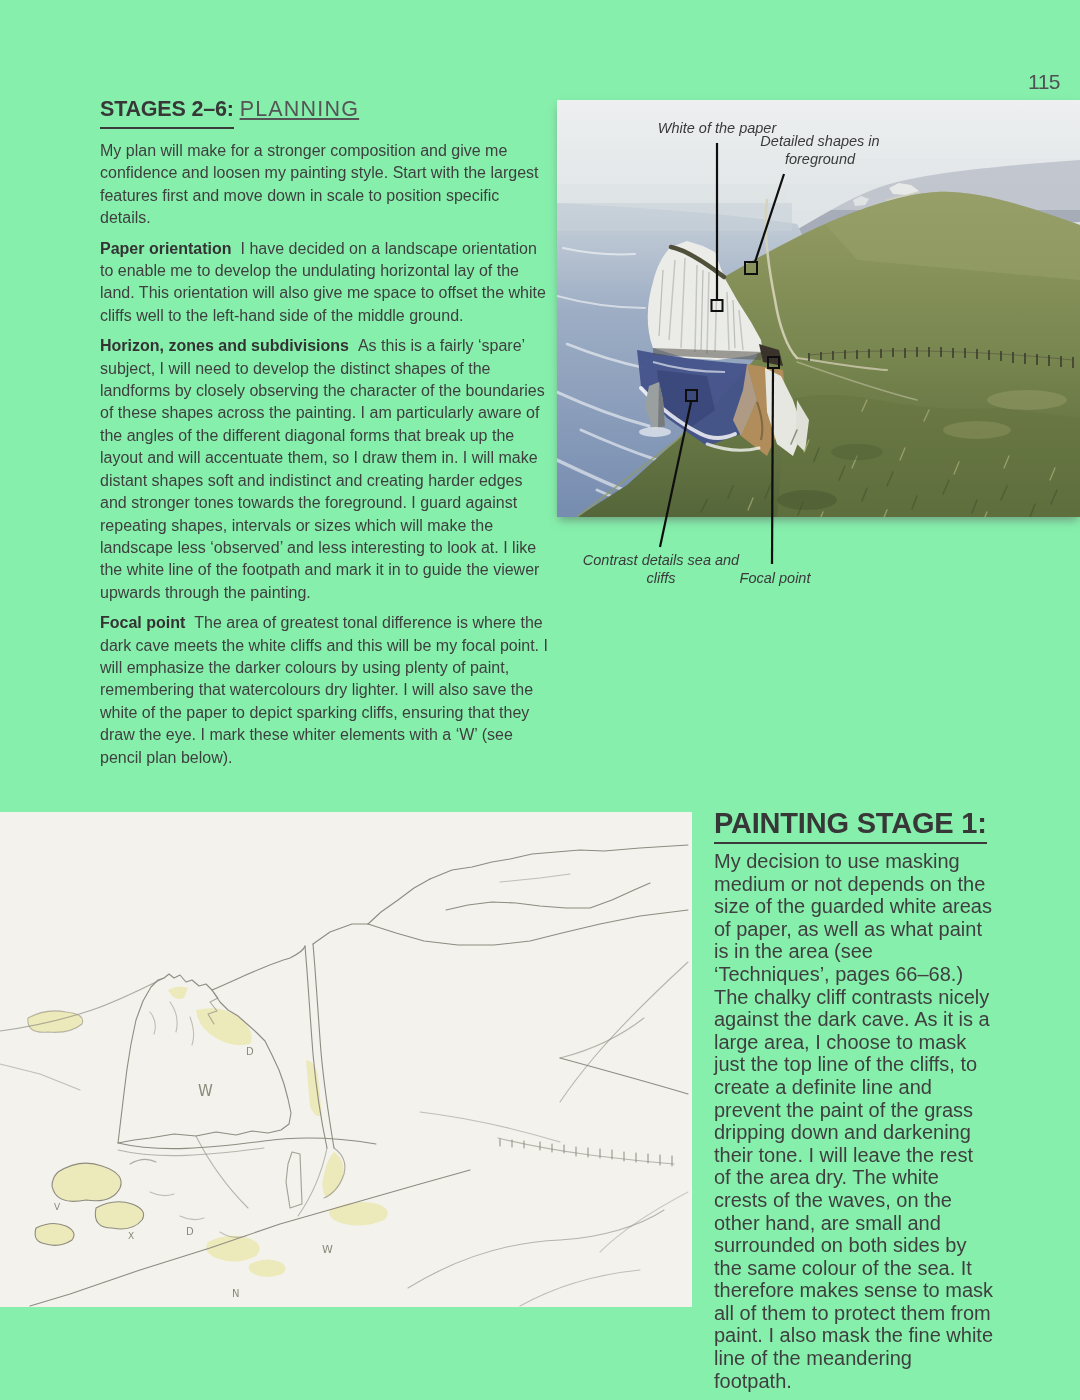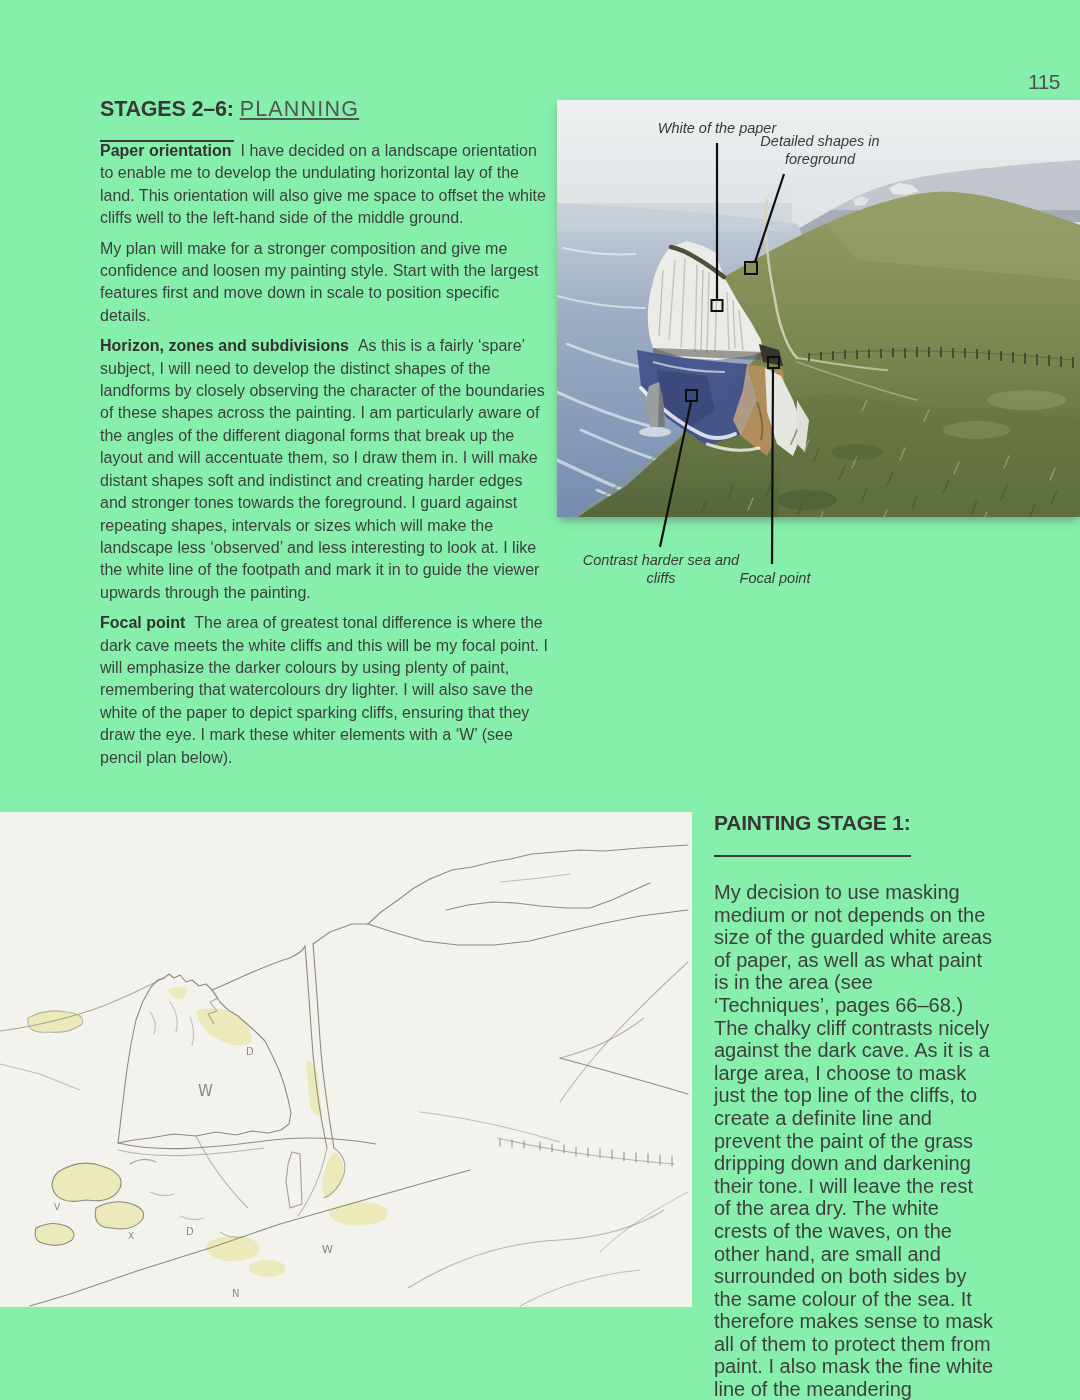--- a/index.html
+++ b/index.html
@@ -2,59 +2,59 @@
 <html><head>
 <meta charset="utf-8">
 <style>
   html,body{margin:0;padding:0;background:#ffffff;}
   .page{position:relative;width:1080px;height:1400px;background:#86efac;overflow:hidden;
         font-family:"Liberation Sans","DejaVu Sans",sans-serif;color:#3f3f3f;}
   .page-num{position:absolute;top:70px;right:20px;font-size:21px;color:#505154;letter-spacing:-.5px;}
   
   .left-col{position:absolute;left:100px;top:96px;width:452px;}
   .hd{font-size:21.5px;line-height:26px;margin-bottom:18px;}
-  .hd-bold{font-weight:bold;color:#373737;letter-spacing:-.2px;border-bottom:2px solid #3a3a3a;padding-bottom:19px;}
+  .hd-bold{font-weight:bold;color:#373737;letter-spacing:-.2px;border-bottom:2px solid #3a3a3a;padding-bottom:6px;}
   .hd-light{font-weight:normal;color:#555;letter-spacing:1.2px;margin-left:6px;text-decoration:underline;}
   .body-txt{font-size:16px;line-height:22.4px;color:#3f3f3f;}
   .para{margin:0 0 8px 0;}
   .lead{font-weight:bold;color:#333;margin-right:9px;}
   
   .photo-block{position:absolute;left:557px;top:100px;width:523px;height:500px;}
   .photo{position:absolute;left:0;top:0;width:523px;height:417px;box-shadow:0 5px 9px -2px rgba(90,90,90,.55);}
   .photo svg{display:block;}
   .anno-overlay{position:absolute;left:0;top:0;width:523px;height:500px;pointer-events:none;}
   .anno-label{position:absolute;font-style:italic;font-size:14.5px;line-height:17.5px;color:#3a3a3a;text-align:center;}
   .lbl-white{left:60px;top:20px;width:200px;}
   .lbl-detail{left:194px;top:33px;width:138px;}
   .lbl-contrast{left:24px;top:452px;width:160px;}
   .lbl-focal{left:158px;top:470px;width:120px;}
   
   .sketch{position:absolute;left:0;top:812px;width:692px;height:495px;background:#f3f2ec;}
   .sketch svg{display:block;}
   
   .right-col{position:absolute;left:714px;top:810px;width:280px;}
-  .hd2{font-size:21px;line-height:26px;margin-bottom:24px;}
+  .hd2{font-size:29px;line-height:26px;margin-bottom:6px;}
   .hd2 .hd-bold{display:inline-block;}
   .hd2-light{display:block;font-weight:normal;color:#555;letter-spacing:1.2px;margin-top:6px;}
   .body-txt2{font-size:20px;line-height:22.6px;color:#3f3f3f;}
 </style>
 </head>
 <body>
 
 <div class="page">
 
   <div class="page-num">115</div>
 
   <div class="left-col">
     <div class="hd">
       <span class="hd-bold">STAGES 2–6:</span><span class="hd-light">PLANNING</span>
     </div>
     <div class="body-txt">
+      <p class="para">My plan will make for a stronger composition and give me confidence and loosen my painting style. Start with the largest features first and move down in scale to position specific details.</p>
       <p class="para"><span class="lead">Paper orientation</span><span>I have decided on a landscape orientation to enable me to develop the undulating horizontal lay of the land. This orientation will also give me space to offset the white cliffs well to the left-hand side of the middle ground.</span></p>
-      <p class="para">My plan will make for a stronger composition and give me confidence and loosen my painting style. Start with the largest features first and move down in scale to position specific details.</p>
       <p class="para"><span class="lead">Horizon, zones and subdivisions</span><span>As this is a fairly ‘spare’ subject, I will need to develop the distinct shapes of the landforms by closely observing the character of the boundaries of these shapes across the painting. I am particularly aware of the angles of the different diagonal forms that break up the layout and will accentuate them, so I draw them in. I will make distant shapes soft and indistinct and creating harder edges and stronger tones towards the foreground. I guard against repeating shapes, intervals or sizes which will make the landscape less ‘observed’ and less interesting to look at. I like the white line of the footpath and mark it in to guide the viewer upwards through the painting.</span></p>
       <p class="para"><span class="lead">Focal point</span><span>The area of greatest tonal difference is where the dark cave meets the white cliffs and this will be my focal point. I will emphasize the darker colours by using plenty of paint, remembering that watercolours dry lighter. I will also save the white of the paper to depict sparking cliffs, ensuring that they draw the eye. I mark these whiter elements with a ‘W’ (see pencil plan below).</span></p>
     </div>
   </div>
 
   <div class="photo-block">
     <div class="photo">
       <svg width="523" height="417" viewBox="0 0 523 417">
         <defs>
           <linearGradient id="sky" x1="0" y1="0" x2="0" y2="1">
@@ -200,21 +200,21 @@
       </g>
       <g stroke="#0e0e0e" stroke-width="2" fill="none">
         <rect x="154.5" y="200" width="11" height="11"></rect>
         <rect x="188" y="162" width="12" height="12"></rect>
         <rect x="129" y="290" width="11" height="11"></rect>
         <rect x="211" y="257" width="11" height="11"></rect>
       </g>
     </svg>
     <div class="anno-label lbl-white">White of the paper</div>
     <div class="anno-label lbl-detail">Detailed shapes in foreground</div>
-    <div class="anno-label lbl-contrast">Contrast harder sea and cliffs</div>
+    <div class="anno-label lbl-contrast">Contrast details sea and cliffs</div>
     <div class="anno-label lbl-focal">Focal point</div>
   </div>
 
   <div class="sketch">
     <svg width="692" height="495" viewBox="0 0 692 495">
       <rect x="0" y="0" width="692" height="495" fill="#f3f2ec"></rect>
 
       <g fill="#ebe7ae" opacity="0.8">
         <path d="M196,198 q26,-6 44,8 q16,14 10,26 q-18,4 -34,-6 q-18,-10 -20,-28 z"></path>
         <path d="M168,178 q10,-6 20,-2 l-4,10 q-10,4 -16,-8 z"></path>

